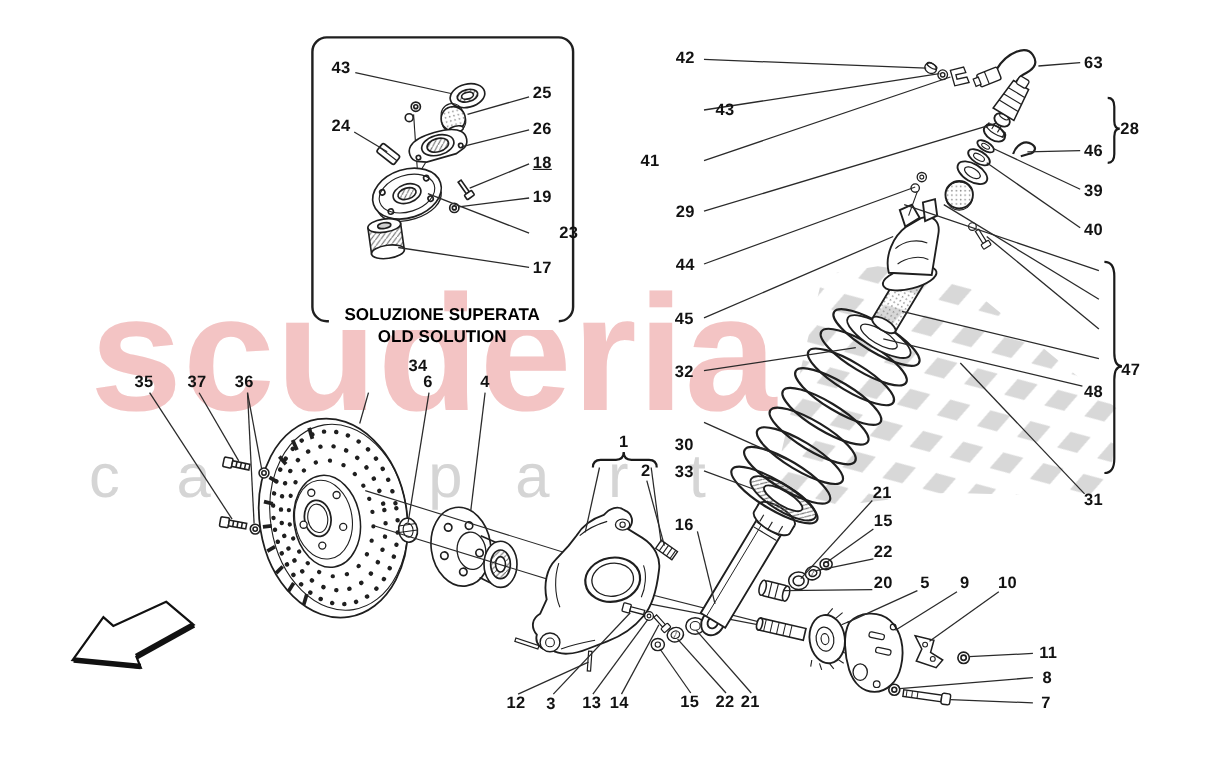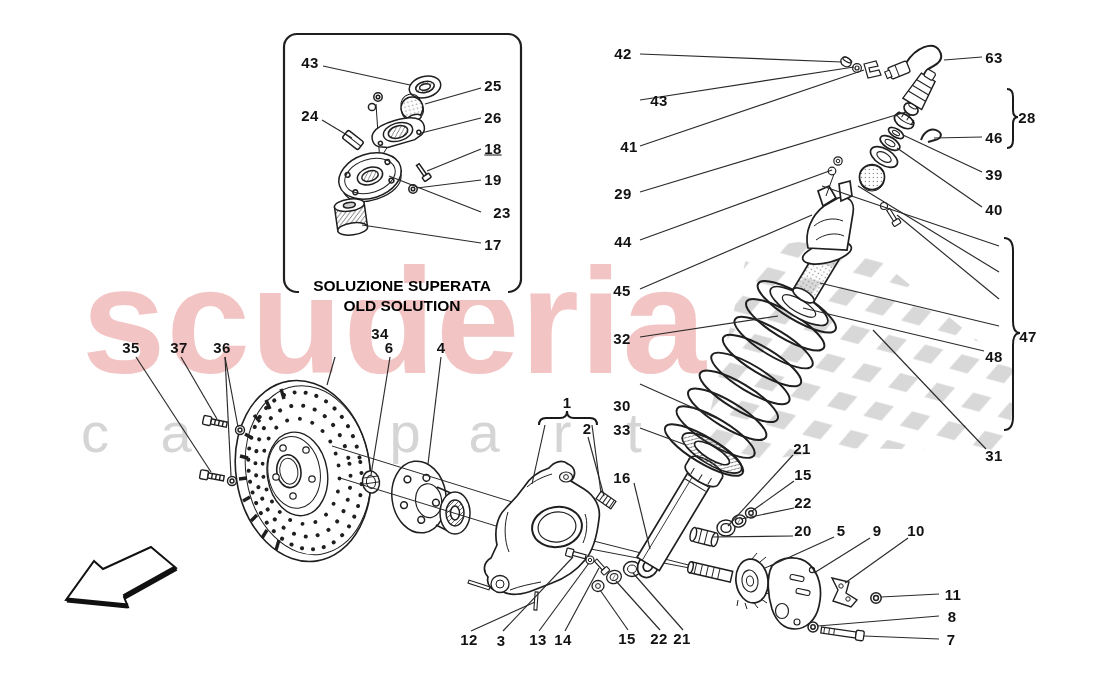--- a/index.html
+++ b/index.html
@@ -538,25 +538,25 @@
   </g>
 </svg>
 
 <div id="callout-layer">
       <div class="callout" style="left: 310px; top: 62px;">43</div>
       <div class="callout" style="left: 493px; top: 85px;">25</div>
       <div class="callout" style="left: 310px; top: 115px;">24</div>
       <div class="callout" style="left: 493px; top: 117px;">26</div>
       <div class="callout" style="left: 493px; top: 148px; text-decoration: underline;">18</div>
       <div class="callout" style="left: 493px; top: 179px;">19</div>
-      <div class="callout" style="left: 502px; top: 212px;">23</div>
+      <div class="callout" style="left: 517px; top: 212px;">23</div>
       <div class="callout" style="left: 493px; top: 244px;">17</div>
       <div class="callout" style="left: 623px; top: 53px;">42</div>
       <div class="callout" style="left: 659px; top: 100px;">43</div>
-      <div class="callout" style="left: 629px; top: 146px; text-align: right;">41</div>
+      <div class="callout" style="left: 591px; top: 146px; text-align: right;">41</div>
       <div class="callout" style="left: 623px; top: 193px;">29</div>
       <div class="callout" style="left: 623px; top: 241px;">44</div>
       <div class="callout" style="left: 622px; top: 290px;">45</div>
       <div class="callout" style="left: 622px; top: 338px;">32</div>
       <div class="callout" style="left: 622px; top: 385px; margin-top: 20px;">30</div>
       <div class="callout" style="left: 622px; top: 429px;">33</div>
       <div class="callout" style="left: 622px; top: 477px;">16</div>
       <div class="callout" style="left: 994px; top: 57px;">63</div>
       <div class="callout" style="left: 1027px; top: 117px;">28</div>
       <div class="callout" style="left: 994px; top: 137px;">46</div>

